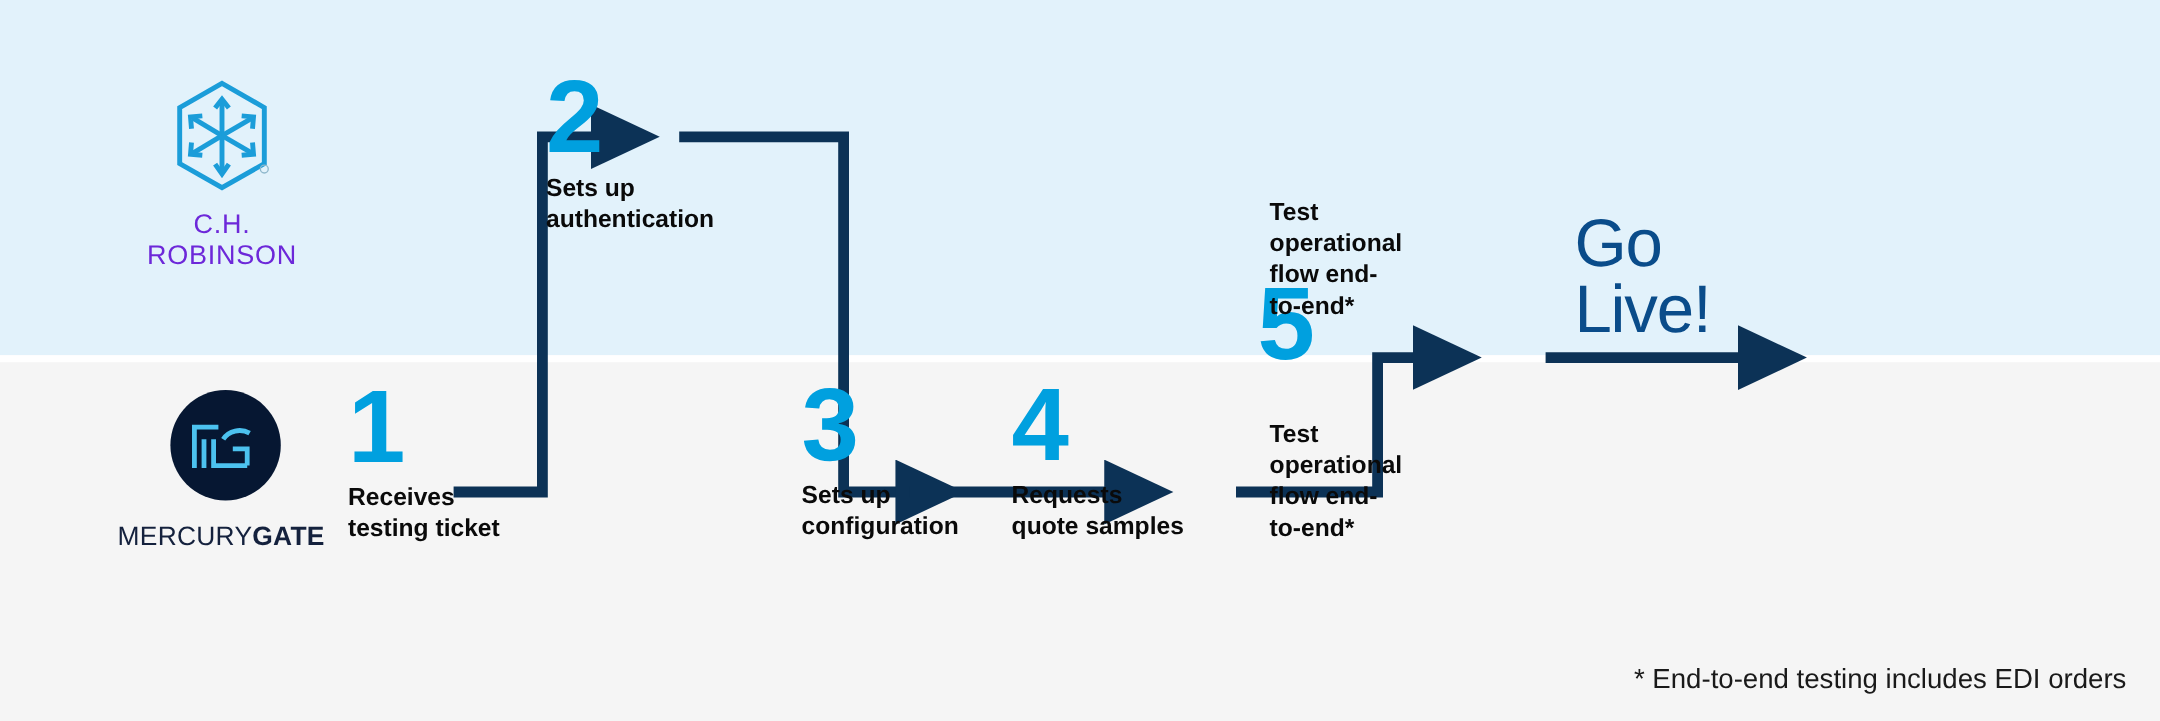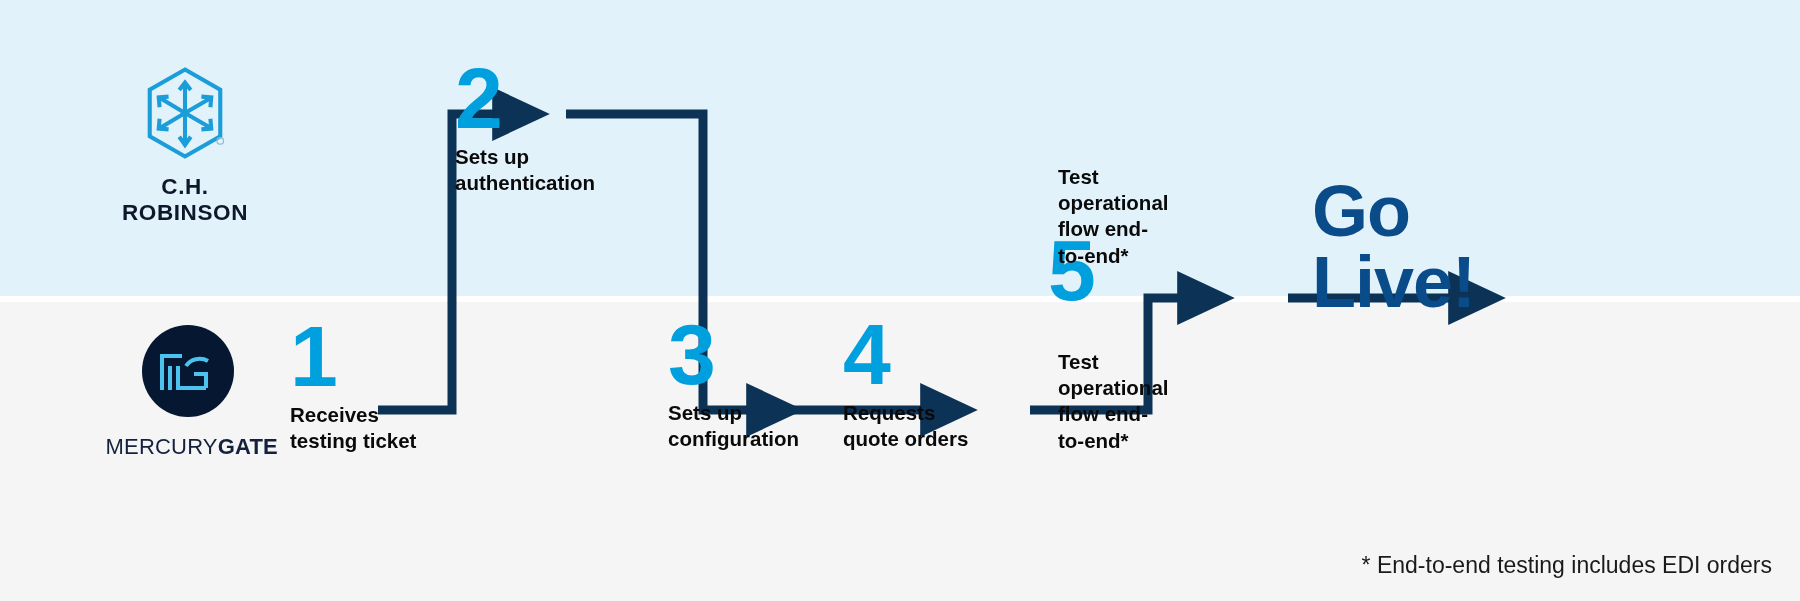--- a/index.html
+++ b/index.html
@@ -27,33 +27,33 @@
 
   svg.connectors {
     position:absolute; left:0; top:0; width:1800px; height:601px;
     overflow:visible;
   }
 
   
   .logo-chr { position:absolute; left:105px; top:66px; width:160px; }
   .logo-chr .mark { width:82px; height:94px; margin:0 auto; display:block; }
   .logo-chr .word {
-    text-align:center; font-weight:bold; font-size:22.5px;
-    letter-spacing:0.6px; color:#0f172a; margin-top:14px;
+    text-align:center; font-weight:normal; font-size:22.5px;
+    letter-spacing:0.6px; color:#6d28d9; margin-top:14px;
     font-family:"Liberation Sans", sans-serif;
   }
 
   .logo-mg { position:absolute; left:98px; top:325px; width:180px; }
   .logo-mg .circle {
     width:92px; height:92px; border-radius:50%;
     background:#061732; margin:0 auto; position:relative;
   }
   .logo-mg .circle svg { position:absolute; left:18px; top:27px; }
   .logo-mg .word {
-    text-align:right; margin-top:17px; white-space:nowrap;
+    text-align:left; margin-top:17px; white-space:nowrap;
     font-size:22px; color:#14213d; letter-spacing:0.2px;
   }
   .logo-mg .word .light { font-weight:400; }
   .logo-mg .word .bold  { font-weight:bold; }
 
   
   .step { position:absolute; }
   .step .num {
     font-size:86px; line-height:0.84; font-weight:bold;
     color:#00a0df; letter-spacing:-1px;
@@ -76,21 +76,21 @@
   }
   .s5 .label-bottom {
     position:absolute; left:10px; top:115px;
     font-size:20.5px; font-weight:bold; color:#0a0a0a;
     line-height:1.28; white-space:pre-line;
   }
 
   
   .golive {
     position:absolute; left:1312px; top:176px;
-    font-size:72px; font-weight:bold; color:#0a4c8a;
+    font-size:56px; font-weight:normal; color:#0a4c8a;
     line-height:0.98; white-space:pre-line; letter-spacing:-1px;
   }
 
   
   .footnote {
     position:absolute; right:28px; bottom:22px;
     font-size:23px; color:#1a1a1a;
   }
 </style>
 </head>
@@ -176,21 +176,21 @@
 
   <div class="step s3">
     <div class="num">3</div>
     <div class="label">Sets up
 configuration</div>
   </div>
 
   <div class="step s4">
     <div class="num">4</div>
     <div class="label">Requests
-quote orders</div>
+quote samples</div>
   </div>
 
   <div class="step s5">
     <div class="label-top">Test operational
 flow end-to-end*</div>
     <div class="num">5</div>
     <div class="label-bottom">Test operational
 flow end-to-end*</div>
   </div>
 

